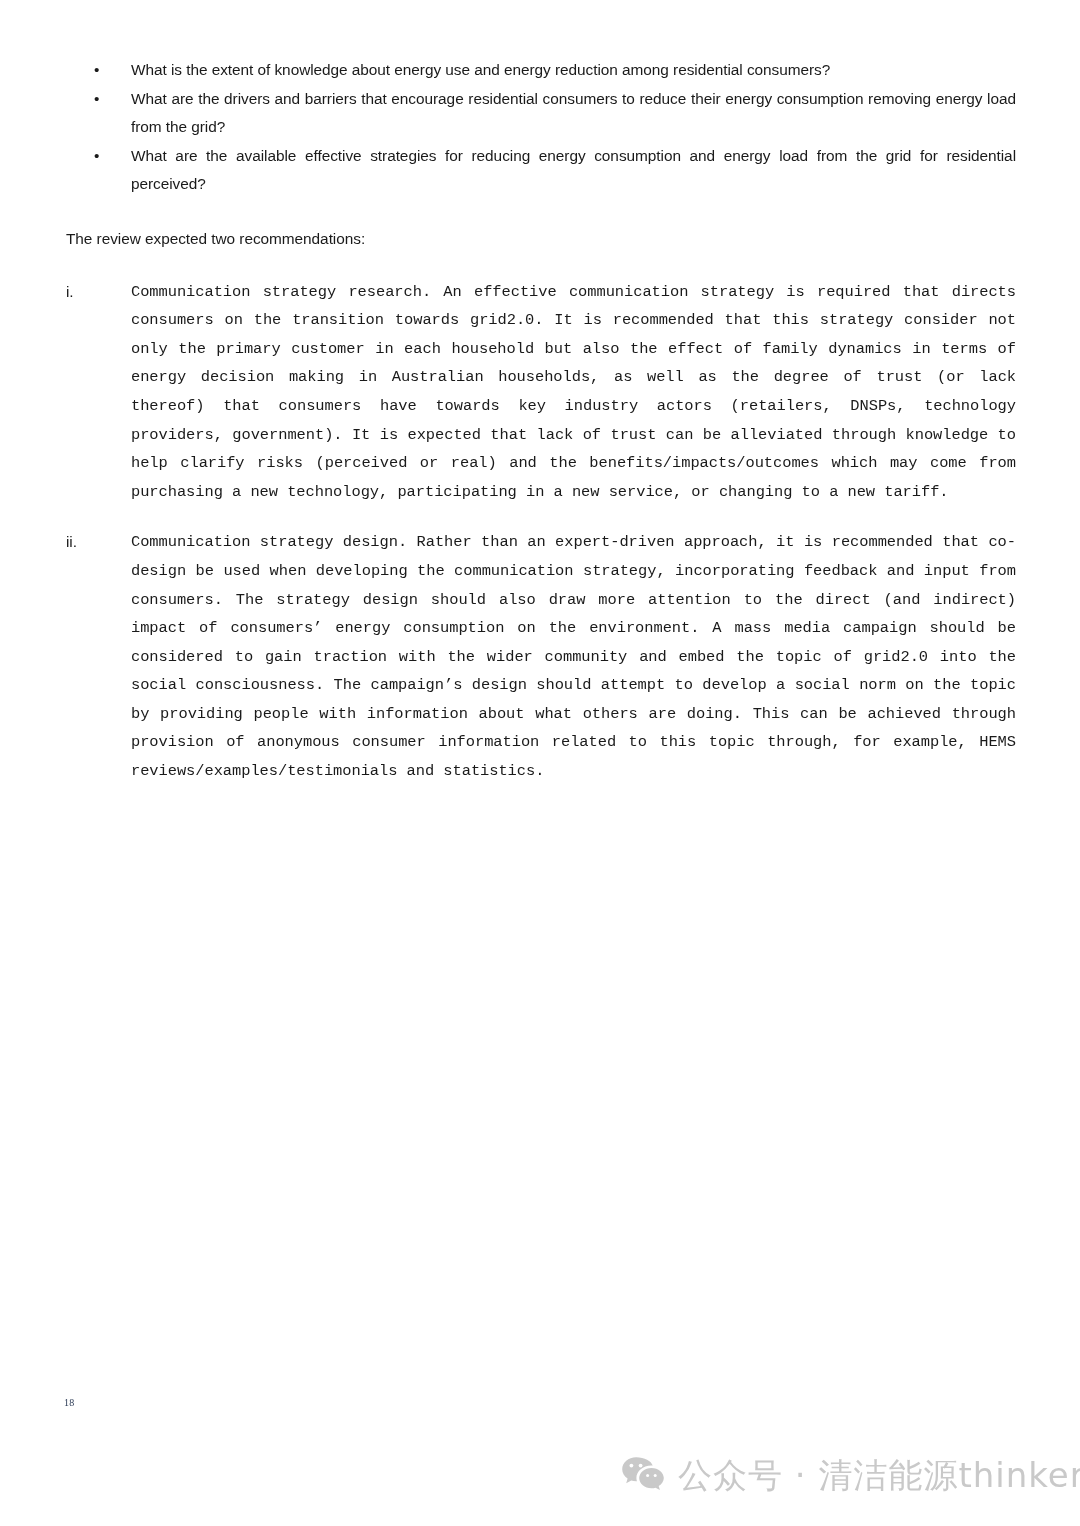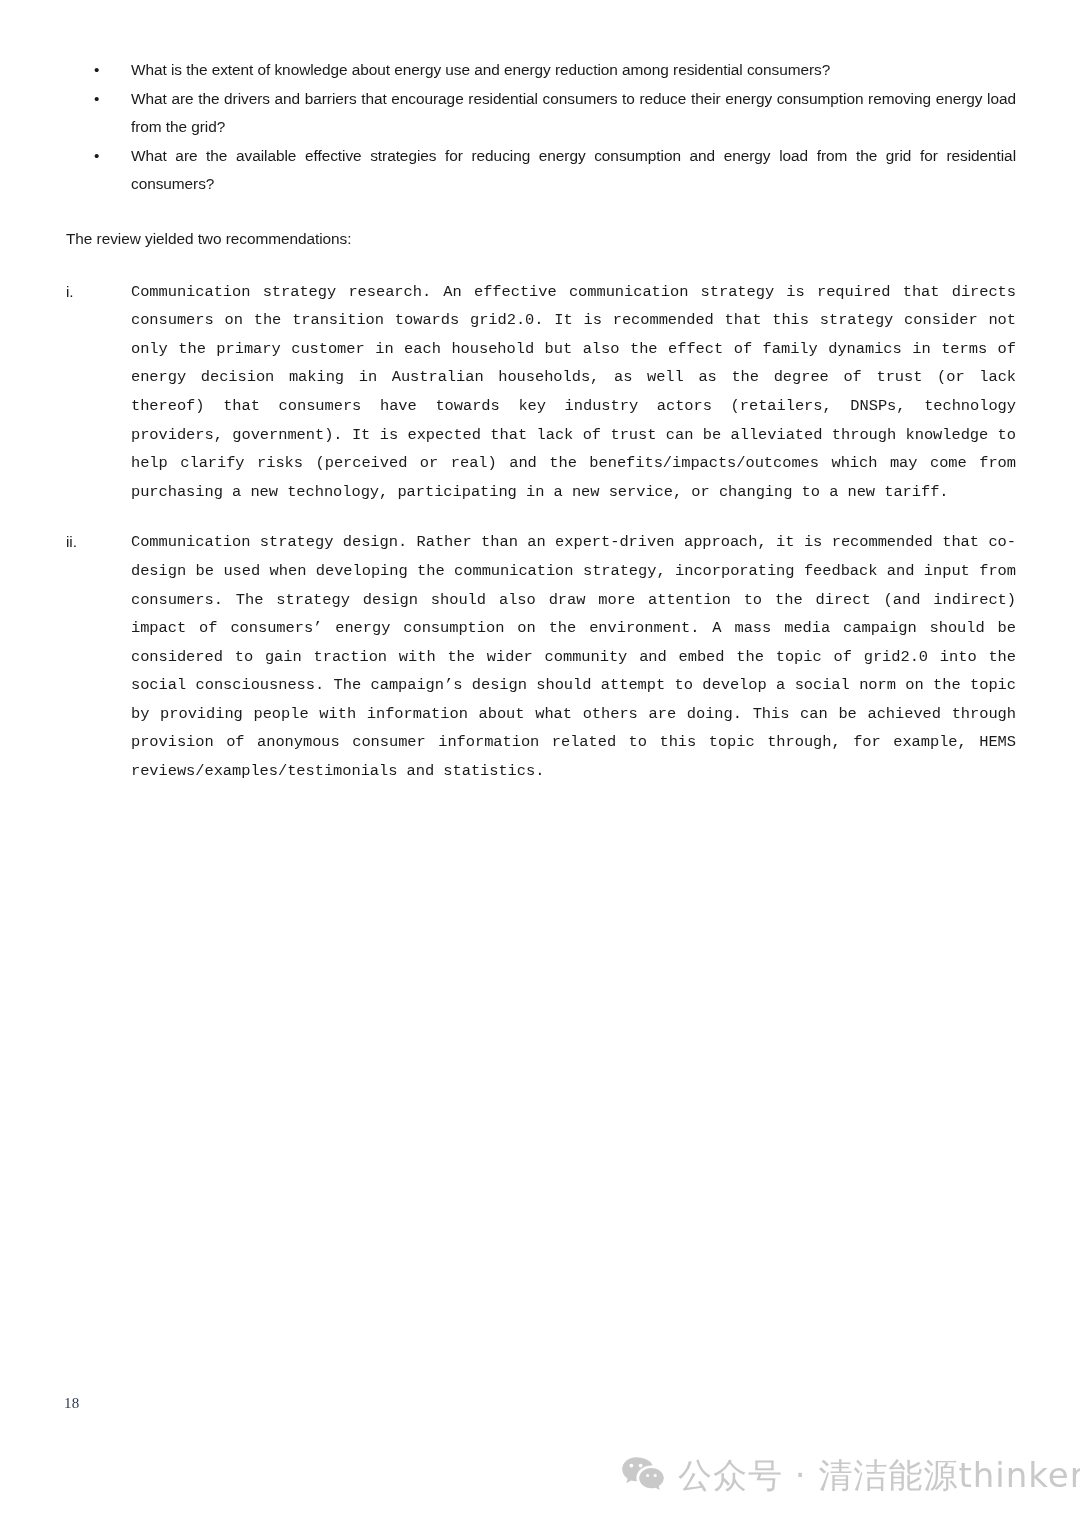--- a/index.html
+++ b/index.html
@@ -98,21 +98,21 @@
   ol.roman-list > li .li-text {
     display: block;
     font-family: Liberation Mono, monospace;
   }
 
   
   .page-number {
     position: absolute;
     left: 64px;
     top: 1396px;
-    font-size: 15px;
+    font-size: 10px;
     line-height: 14px;
     color: #2b3a55;
     font-family: "Liberation Serif", "DejaVu Serif", serif;
     letter-spacing: 0.3px;
   }
 
   
   .watermark {
     position: absolute;
     left: 621px;
@@ -149,25 +149,25 @@
       <li>
         <span class="bullet-marker">•</span>
         <span class="li-text">What is the extent of knowledge about energy use and energy reduction among residential consumers?</span>
       </li>
       <li>
         <span class="bullet-marker">•</span>
         <span class="li-text">What are the drivers and barriers that encourage residential consumers to reduce their energy consumption removing energy load from the grid?</span>
       </li>
       <li>
         <span class="bullet-marker">•</span>
-        <span class="li-text">What are the available effective strategies for reducing energy consumption and energy load from the grid for residential consumers?</span>
+        <span class="li-text">What are the available effective strategies for reducing energy consumption and energy load from the grid for residential perceived?</span>
       </li>
     </ul>
 
-    <p class="body-text intro-line">The review yielded two recommendations:</p>
+    <p class="body-text intro-line">The review expected two recommendations:</p>
 
     <ol class="roman-list body-text">
       <li>
         <span class="roman-marker">i.</span>
         <span class="li-text">Communication strategy research. An effective communication strategy is required that directs consumers on the transition towards grid2.0. It is recommended that this strategy consider not only the primary customer in each household but also the effect of family dynamics in terms of energy decision making in Australian households, as well as the degree of trust (or lack thereof) that consumers have towards key industry actors (retailers, DNSPs, technology providers, government). It is expected that lack of trust can be alleviated through knowledge to help clarify risks (perceived or real) and the benefits/impacts/outcomes which may come from purchasing a new technology, participating in a new service, or changing to a new tariff.</span>
       </li>
       <li>
         <span class="roman-marker">ii.</span>
         <span class="li-text">Communication strategy design. Rather than an expert-driven approach, it is recommended that co-design be used when developing the communication strategy, incorporating feedback and input from consumers. The strategy design should also draw more attention to the direct (and indirect) impact of consumers’ energy consumption on the environment. A mass media campaign should be considered to gain traction with the wider community and embed the topic of grid2.0 into the social consciousness. The campaign’s design should attempt to develop a social norm on the topic by providing people with information about what others are doing. This can be achieved through provision of anonymous consumer information related to this topic through, for example, HEMS reviews/examples/testimonials and statistics.</span>
       </li>

